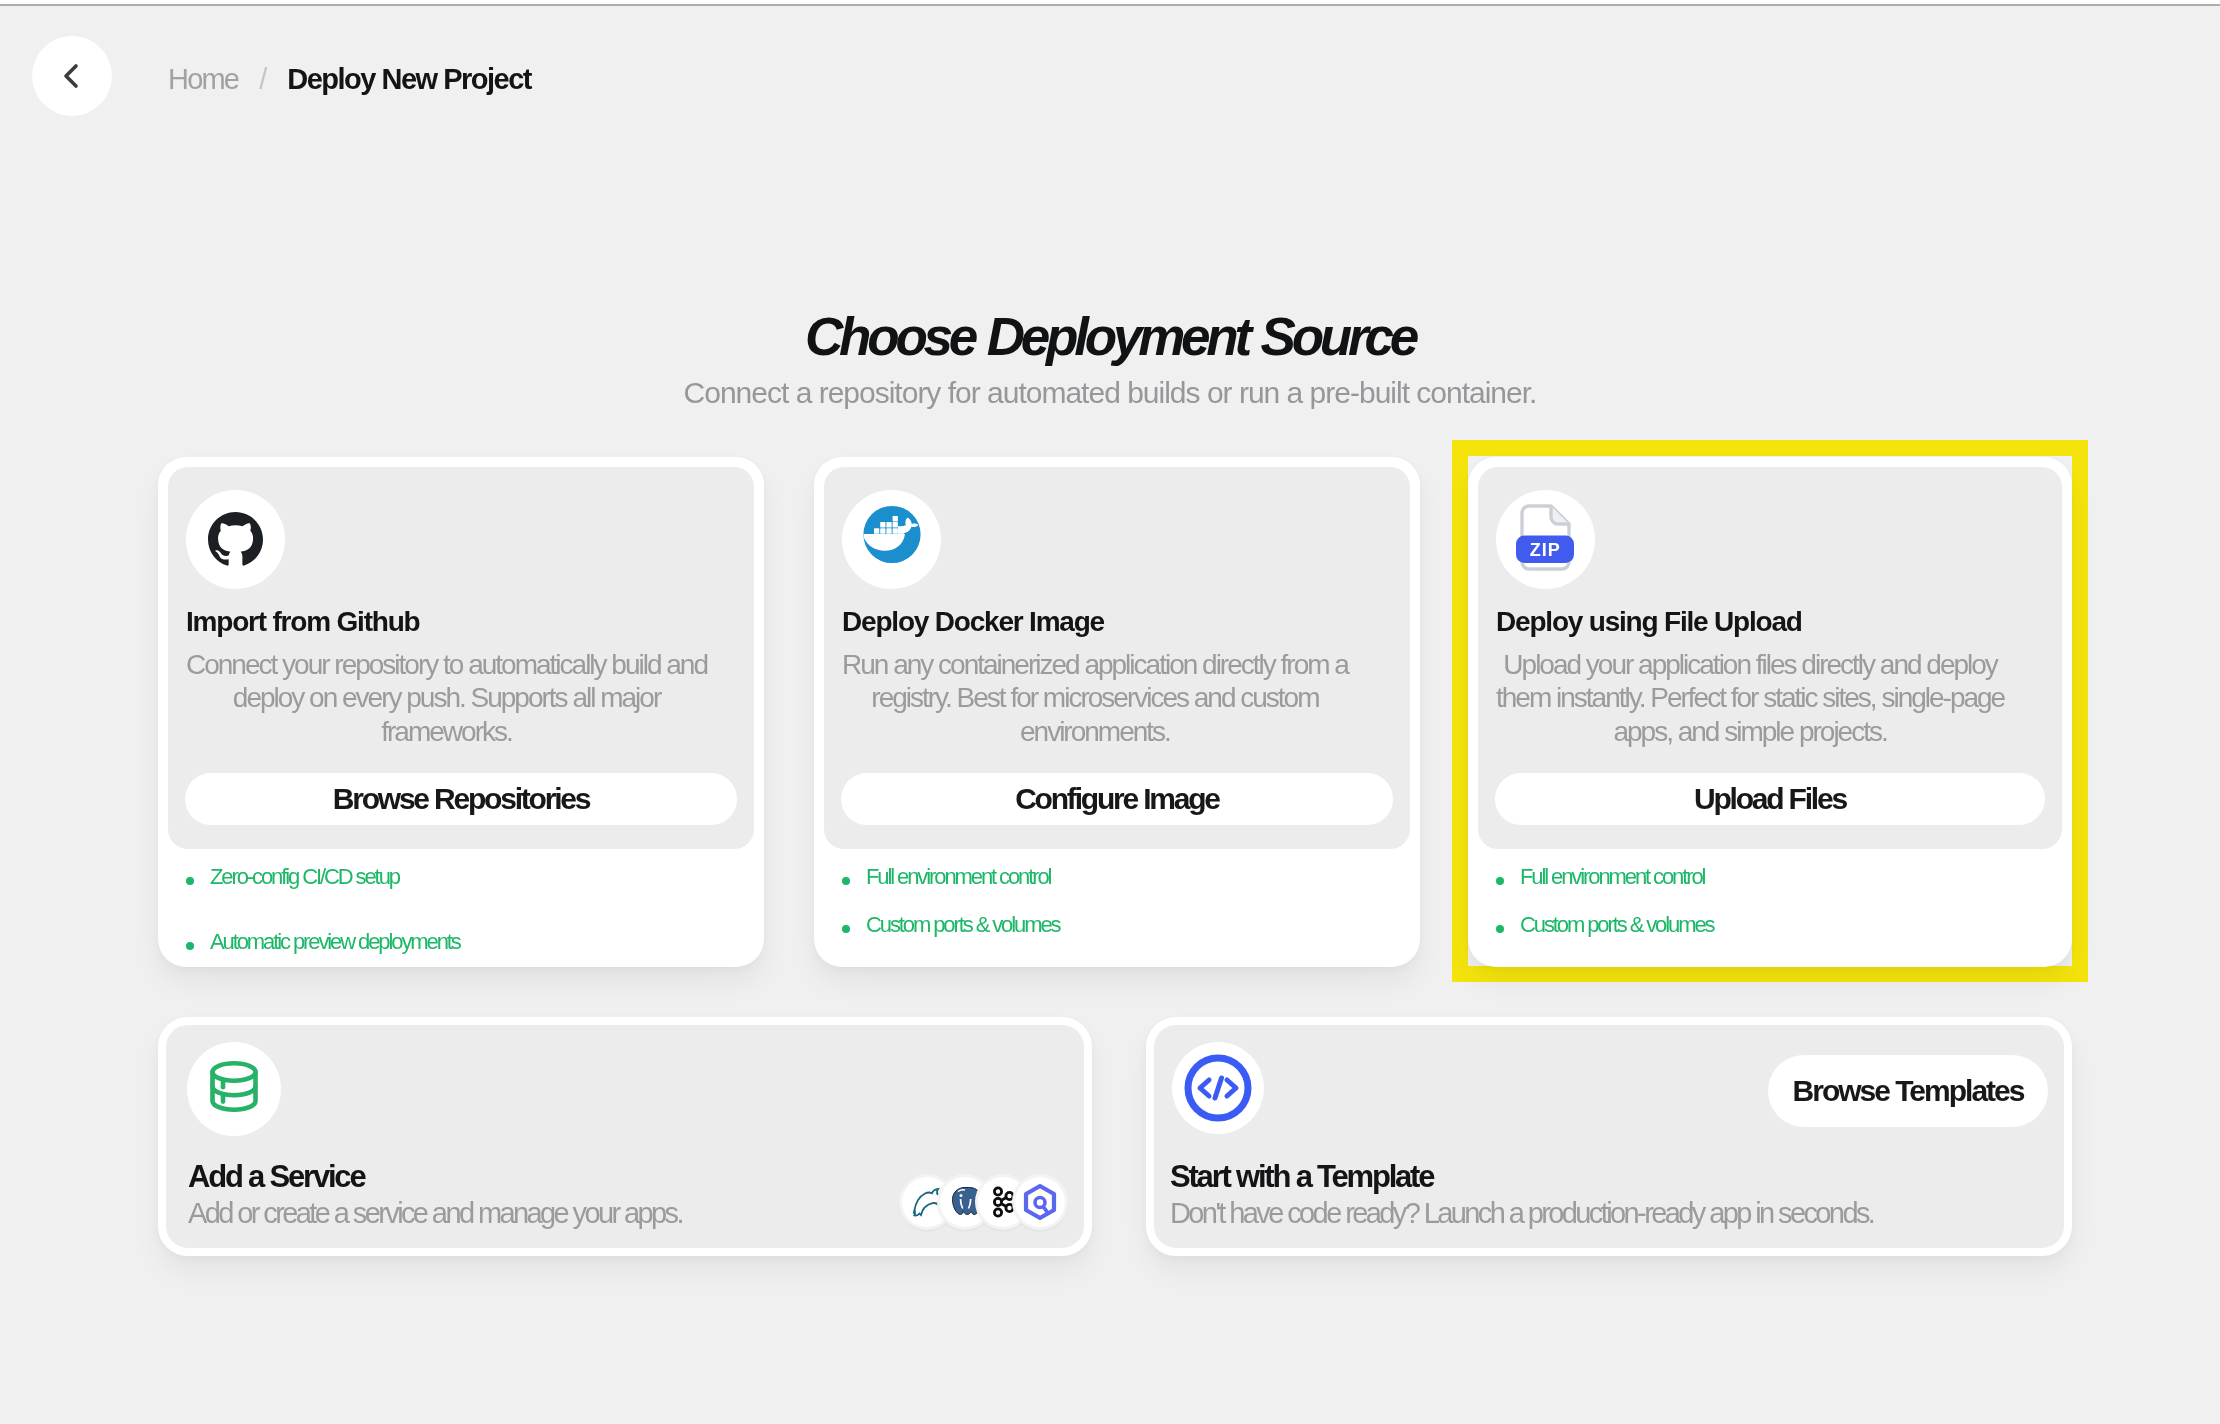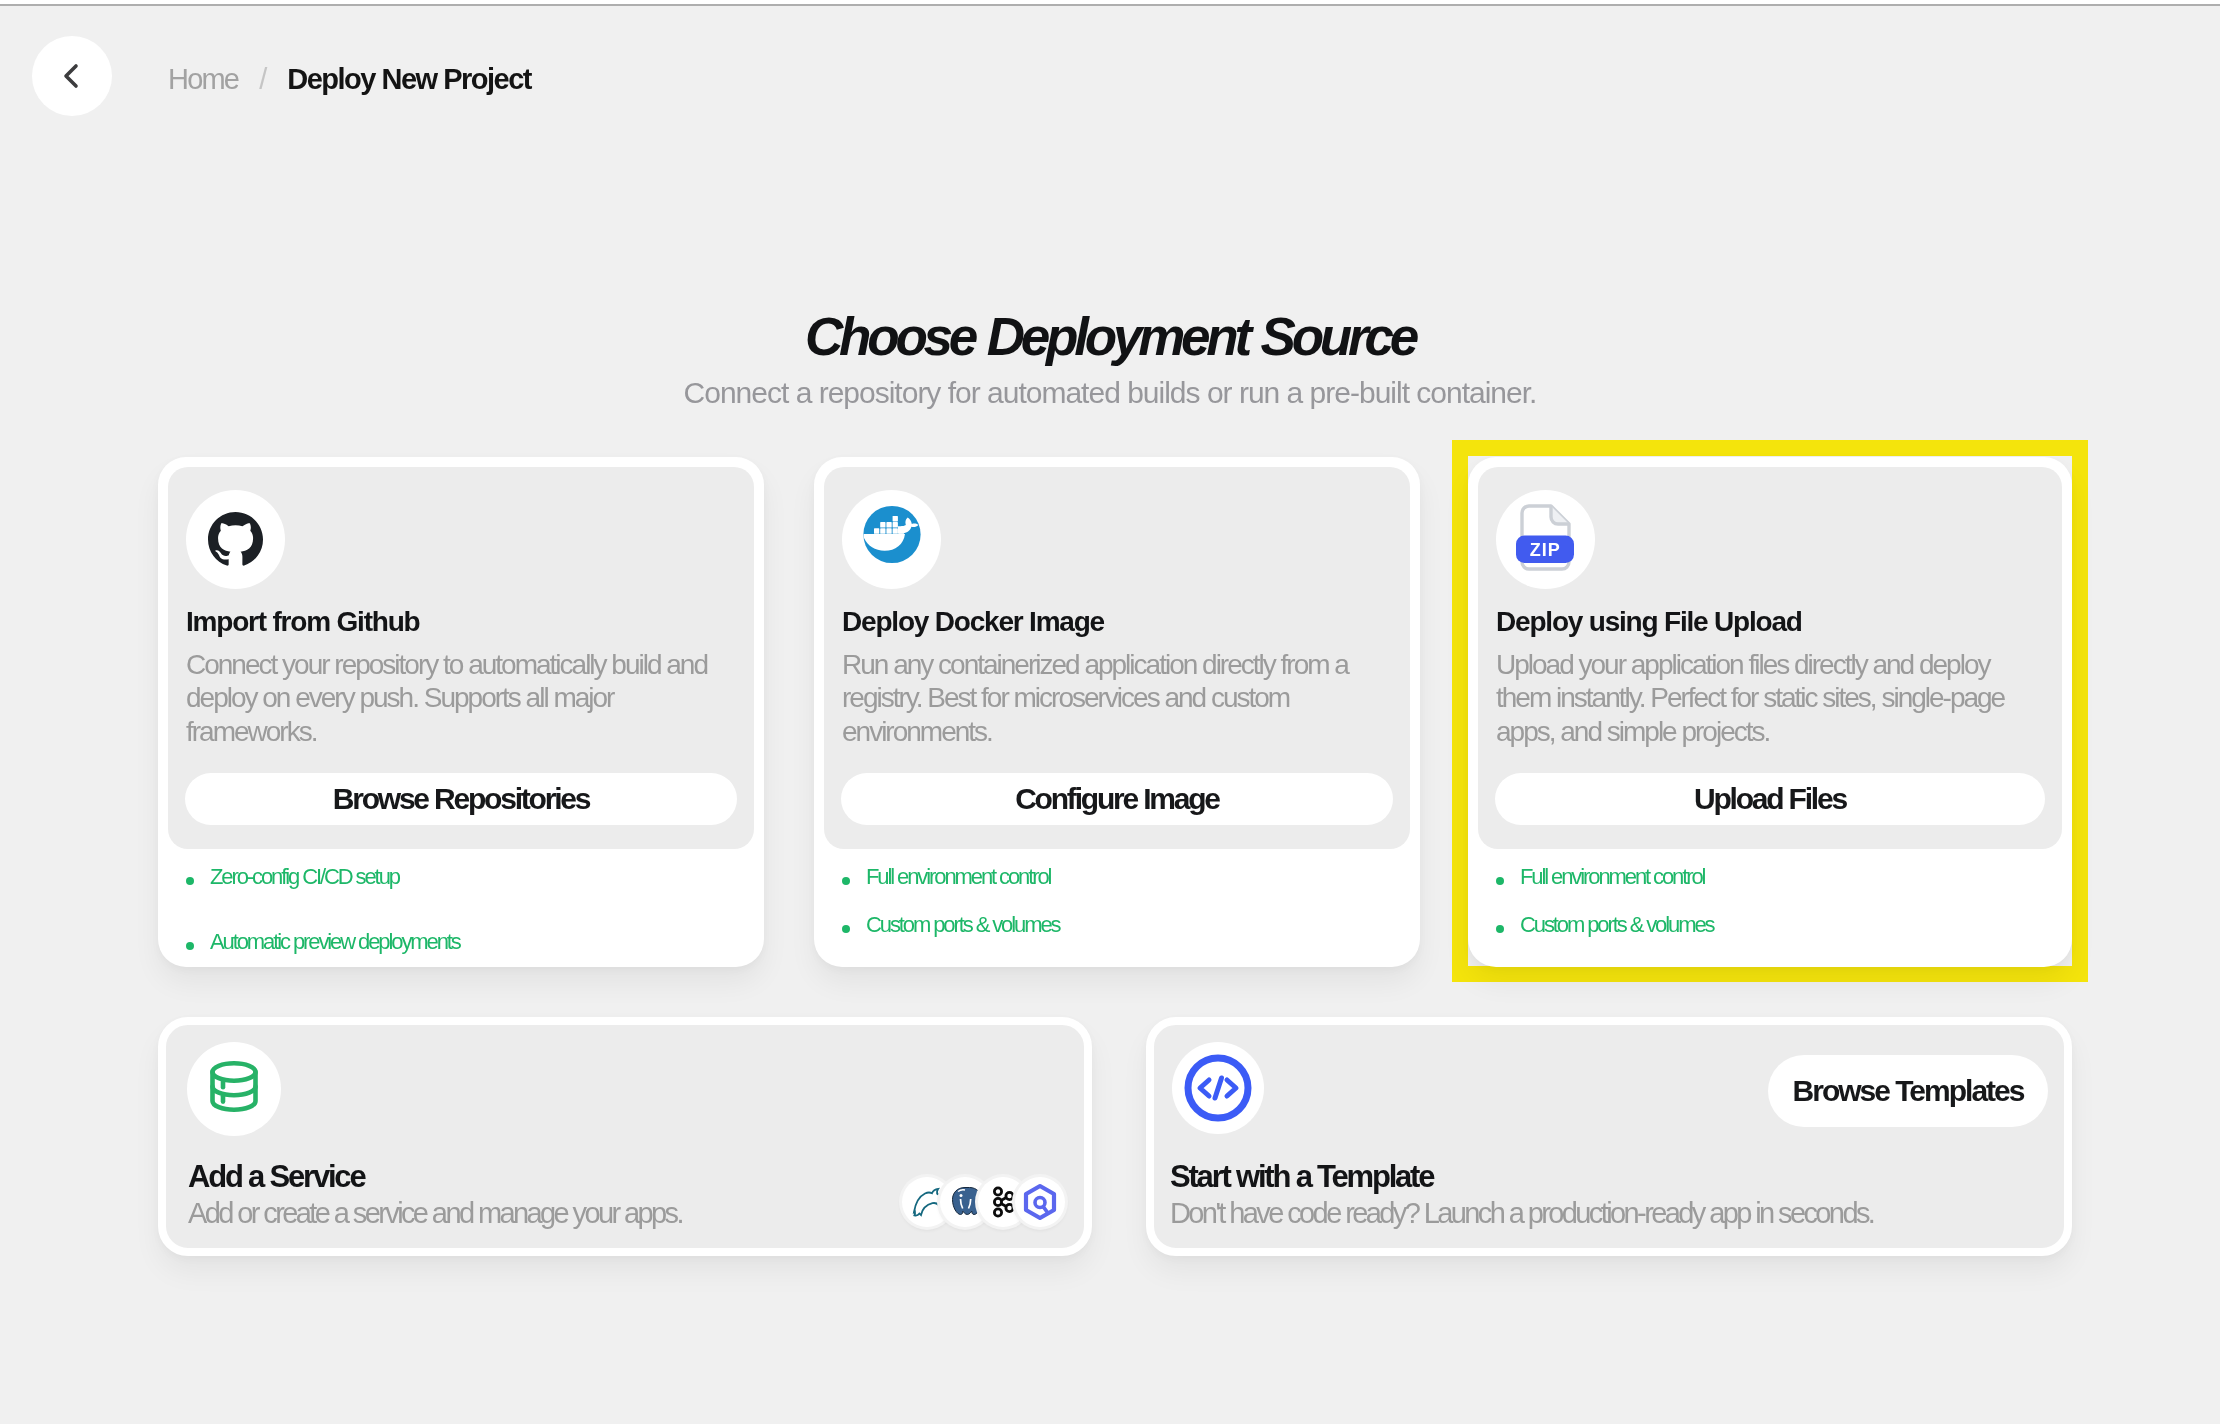--- a/index.html
+++ b/index.html
@@ -6,21 +6,21 @@
 .abs{position:absolute;}
 #topwhite{left:0;top:0;width:2220px;height:4px;background:#fff;}
 #topline{left:0;top:4px;width:2220px;height:2px;background:#aeaeae;}
 #backbtn{left:32px;top:36px;width:80px;height:80px;border-radius:50%;background:#fff;display:flex;align-items:center;justify-content:center;}
 #crumbs{left:138px;top:63px;display:flex;align-items:flex-start;margin-left:30px;}
 #crumbs .home{font-size:29px;color:#a2a2a2;letter-spacing:-1.8px;}
 #crumbs .sep{font-size:29px;color:#c5c5c5;margin:0 21px;letter-spacing:-1px;}
 #crumbs .cur{font-size:29px;font-weight:700;color:#141414;letter-spacing:-1.5px;}
 #h1{left:0;top:306px;width:2220px;text-align:center;font-size:53px;font-weight:700;color:#111214;letter-spacing:-4.2px;word-spacing:2px;font-style:italic;}
 #sub{left:0;top:376px;width:2220px;text-align:center;font-size:30px;color:#97979b;letter-spacing:-1px;}
-.card{position:absolute;top:457px;width:606px;height:510px;background:#fff;border-radius:28px;box-shadow:0 16px 28px rgba(0,0,0,.055),0 3px 8px rgba(0,0,0,.03);}
+.card{position:absolute;top:457px;width:606px;height:510px;background:#fff;border-radius:28px;box-shadow:0 16px 28px rgba(0,0,0,.055),0 3px 8px rgba(0,0,0,.03);text-align:center;}
 .panel{position:absolute;left:10px;right:10px;top:10px;height:382px;background:#ececec;border-radius:20px;}
 .iconwrap{position:absolute;left:18px;top:23px;width:99px;height:99px;border-radius:50%;background:#fff;display:flex;align-items:center;justify-content:center;}
 .ctitle{position:absolute;left:18px;top:139px;font-size:28px;font-weight:700;color:#131416;letter-spacing:-1.2px;}
 .cdesc{position:absolute;left:18px;top:181px;font-size:28px;line-height:33.4px;color:#9b9b9b;letter-spacing:-2px;}
 .cbtn{position:absolute;left:17px;right:17px;bottom:24px;height:52px;border-radius:31px;background:#fff;display:flex;align-items:center;justify-content:center;font-size:30px;font-weight:700;color:#17181a;letter-spacing:-2.2px;}
 .feat{position:absolute;left:52px;font-size:22px;color:#1db768;letter-spacing:-2.1px;}
 .feat::before{content:"";position:absolute;left:-24px;top:13px;width:8px;height:8px;border-radius:50%;background:#1db768;}
 #hl{left:1452px;top:440px;width:604px;height:510px;border:16px solid #f4e40c;}
 .bcard{position:absolute;top:1017px;height:239px;background:#ececec;border:8px solid #fff;border-radius:30px;box-shadow:0 16px 28px rgba(0,0,0,.05),0 3px 8px rgba(0,0,0,.03);box-sizing:border-box;}
 .bicon{position:absolute;width:94px;height:94px;border-radius:50%;background:#fff;display:flex;align-items:center;justify-content:center;}

